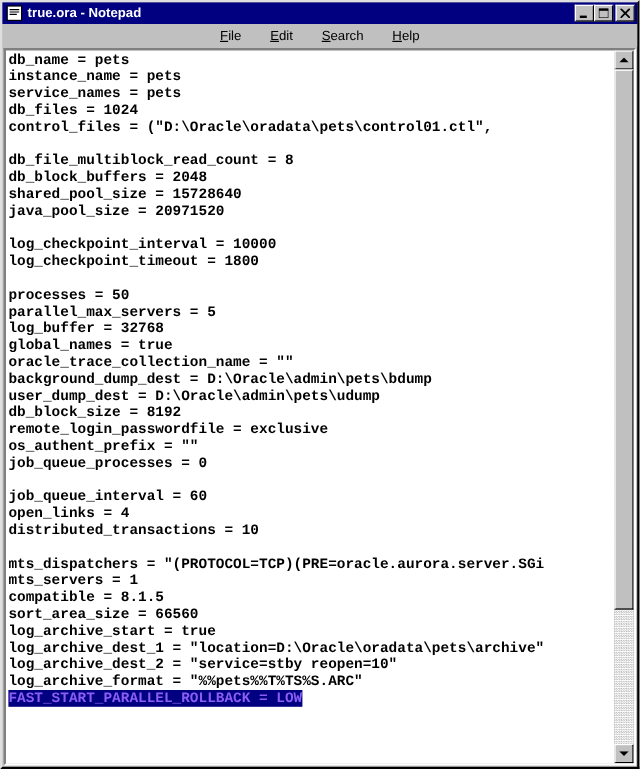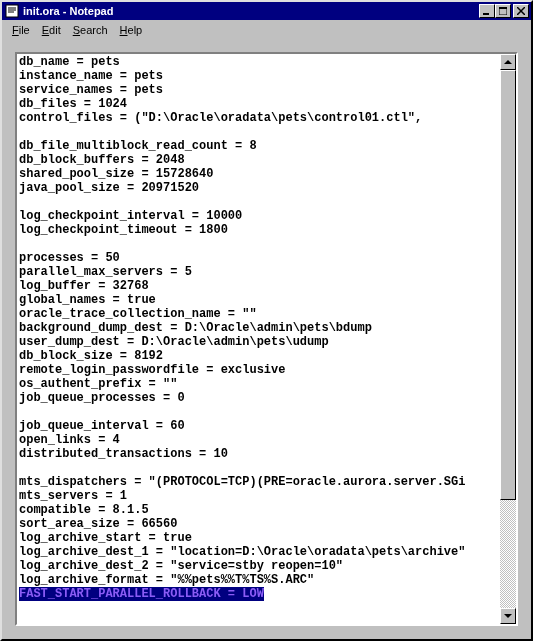--- a/index.html
+++ b/index.html
@@ -54,34 +54,35 @@
     font-size: 9px;
     color: #000;
     margin-left: 0;
     line-height: 1;
   }
   .win-btn.close { margin-left: 2px; }
   .menubar {
     background: #c0c0c0;
     display: flex;
     padding: 1px 4px;
-    gap: 0;
+    gap: 12px;
     flex-shrink: 0;
     height: 19px;
     align-items: center;
+    justify-content: center;
   }
   .menu-item {
     padding: 1px 6px;
     font-size: 11px;
     color: #000;
   }
   .menu-item .u { text-decoration: underline; }
   .editor-wrap {
     flex: 1;
-    margin: 13px;
+    margin: 1px;
     border: 2px solid;
     border-color: #808080 #fff #fff #808080;
     display: flex;
     overflow: hidden;
   }
   .editor {
     flex: 1;
     background: #fff;
     font-family: "Lucida Console", "Courier New", monospace;
     font-size: 12px;
@@ -137,21 +138,21 @@
 <div class="window">
   <div class="titlebar">
     <div class="titlebar-icon">
       <svg width="14" height="14" viewBox="0 0 14 14">
           <rect x="1" y="1" width="12" height="12" fill="#fff" stroke="#000"></rect>
           <line x1="3" y1="4" x2="11" y2="4" stroke="#000"></line>
           <line x1="3" y1="6" x2="11" y2="6" stroke="#000"></line>
           <line x1="3" y1="8" x2="9" y2="8" stroke="#000"></line>
         </svg>
     </div>
-    <div class="title-text">init.ora - Notepad</div>
+    <div class="title-text">true.ora - Notepad</div>
     <div class="win-btns">
       <div class="win-btn">
           <svg width="8" height="8" viewBox="0 0 8 8">
             <rect x="0" y="6" width="6" height="2" fill="#000"></rect>
           </svg>
         </div>
       <div class="win-btn">
           <svg width="8" height="8" viewBox="0 0 8 8">
             <rect x="0" y="0" width="8" height="8" fill="none" stroke="#000" stroke-width="1"></rect>
             <rect x="0" y="0" width="8" height="2" fill="#000"></rect>

